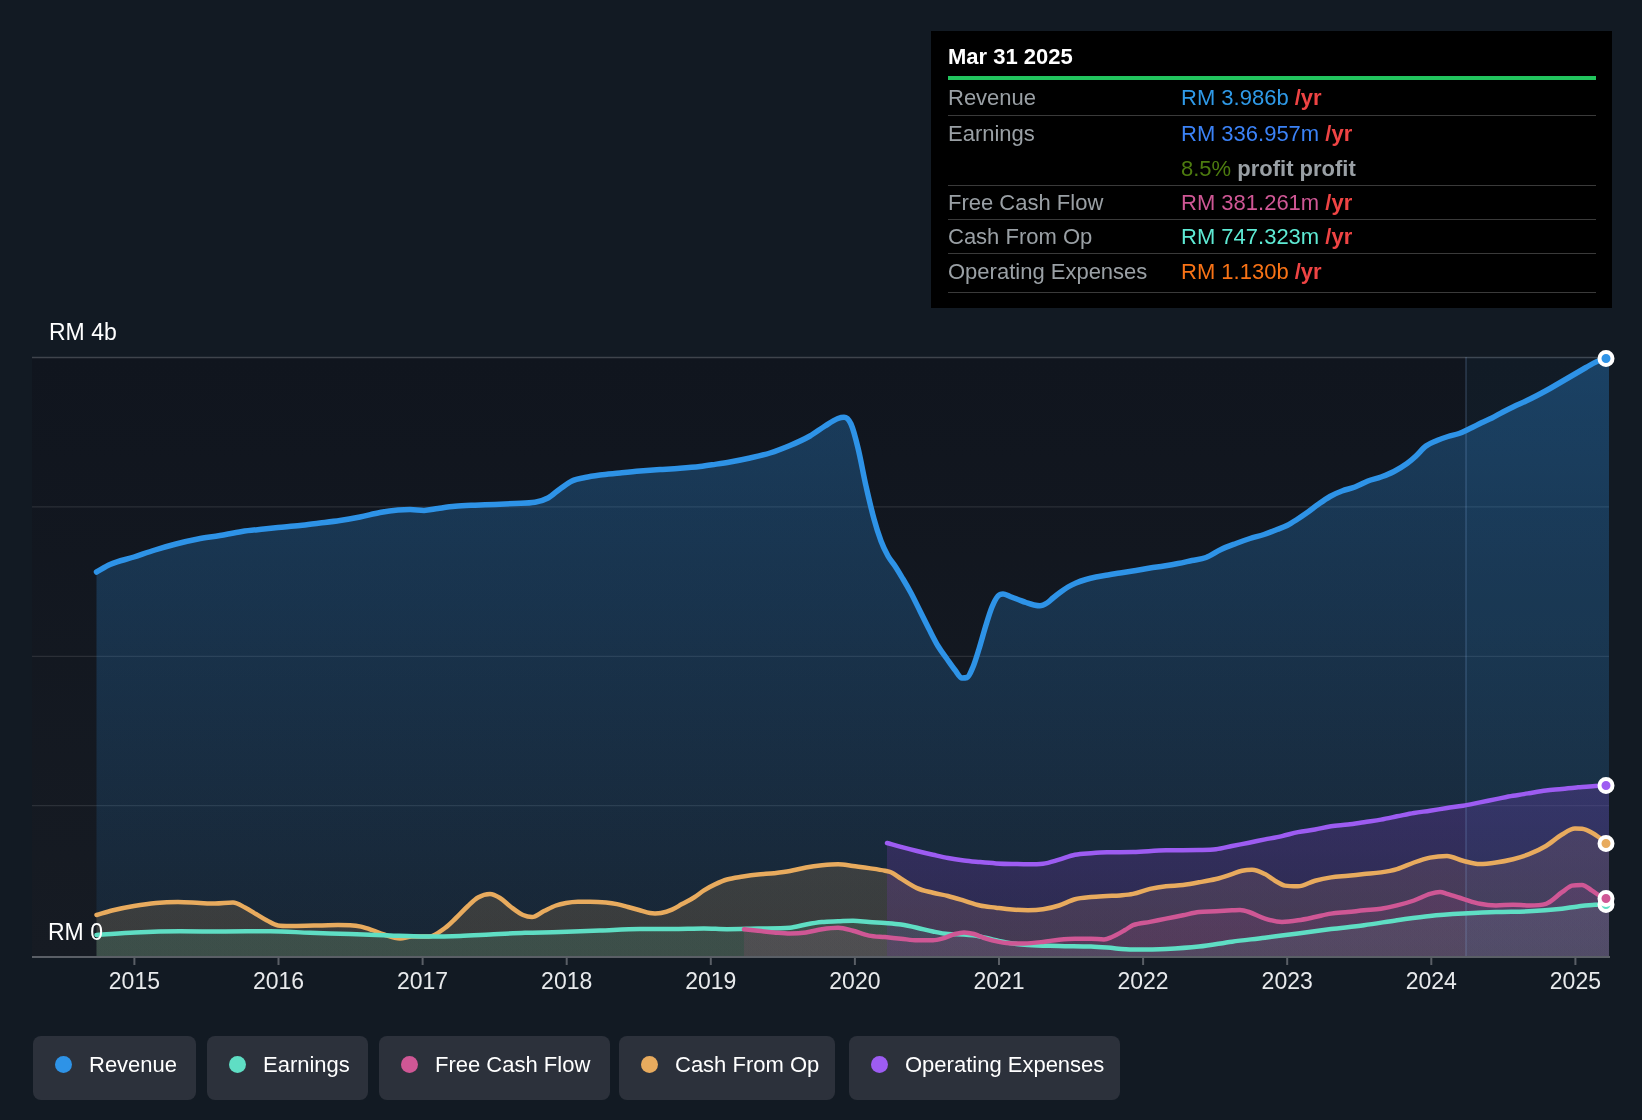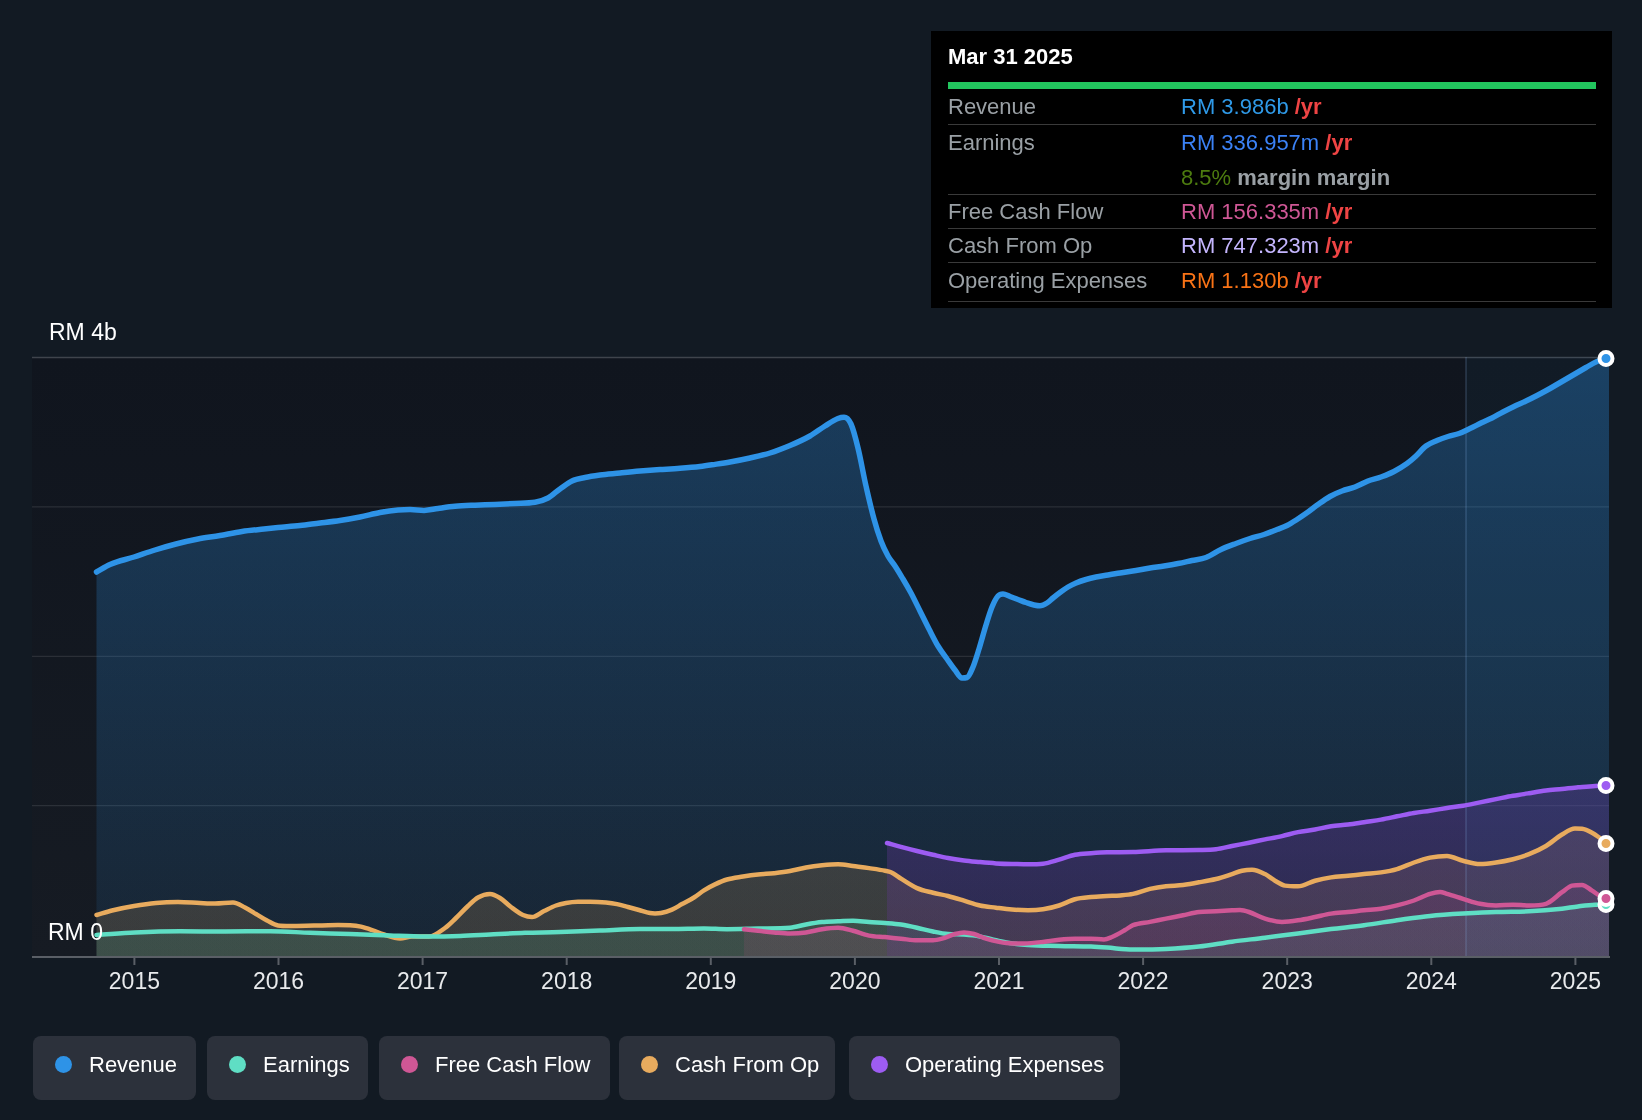--- a/index.html
+++ b/index.html
@@ -1,19 +1,19 @@
 <!DOCTYPE html>
 <html><head><meta charset="utf-8">
 <style>
 *{margin:0;padding:0;box-sizing:border-box}
 html,body{width:1642px;height:1120px;background:#121a23;overflow:hidden;font-family:"Liberation Sans",sans-serif}
 .stage{position:relative;width:1642px;height:1120px}
 svg{position:absolute;left:0;top:0}
 .tip{position:absolute;left:931px;top:31px;width:681px;height:277px;background:#000;padding:0 16px 0 17px}
-.tiphead{font-size:22px;font-weight:bold;color:#fff;height:58px;line-height:52px;border-bottom:7px solid #22c55e}
+.tiphead{font-size:22px;font-weight:bold;color:#fff;height:49px;line-height:52px;border-bottom:4px solid #22c55e}
 .tiprow{display:flex;font-size:22px;border-bottom:1px solid #3a3a3a;height:36px;line-height:35px}
 .tiprow.h34{height:34px;line-height:33px}
 .tiprow.h39{height:39px;line-height:36px}
 .tiprow.nob{border-bottom:none}
 .tiprow .lab{width:233px;color:#9aa0a5}
 .tiprow .val b{font-weight:normal}
 .yr{color:#ef4444;font-weight:bold}
 .yr2{color:#9aa0a5;font-weight:bold}
 .btn{position:absolute;top:1036px;height:64px;background:#2c313b;border-radius:8px;display:flex;align-items:center;padding-left:22px;padding-bottom:7px}
 .dot{width:17px;height:17px;border-radius:50%;display:inline-block;margin-right:17px;flex:none}
@@ -102,29 +102,29 @@
 <div class="tiprow">
         <span class="lab">Revenue</span>
         <span class="val"><b style="color:#2f9ae8">RM 3.986b</b><span class="yr"> /yr</span></span>
       </div>
 <div class="tiprow nob">
         <span class="lab">Earnings</span>
         <span class="val"><b style="color:#3b82f6">RM 336.957m</b><span class="yr"> /yr</span></span>
       </div>
 <div class="tiprow h34">
         <span class="lab"></span>
-        <span class="val"><b style="color:#4d7c0f">8.5%</b><span class="yr2"> margin margin</span></span>
+        <span class="val"><b style="color:#4d7c0f">8.5%</b><span class="yr2"> profit profit</span></span>
       </div>
 <div class="tiprow h34">
         <span class="lab">Free Cash Flow</span>
-        <span class="val"><b style="color:#cf5795">RM 156.335m</b><span class="yr"> /yr</span></span>
+        <span class="val"><b style="color:#cf5795">RM 381.261m</b><span class="yr"> /yr</span></span>
       </div>
 <div class="tiprow h34">
         <span class="lab">Cash From Op</span>
-        <span class="val"><b style="color:#c4b5fd">RM 747.323m</b><span class="yr"> /yr</span></span>
+        <span class="val"><b style="color:#5eead4">RM 747.323m</b><span class="yr"> /yr</span></span>
       </div>
 <div class="tiprow h39">
         <span class="lab">Operating Expenses</span>
         <span class="val"><b style="color:#f97316">RM 1.130b</b><span class="yr"> /yr</span></span>
       </div>
 </div>
 <div class="btn" style="left:33px;width:163px">
       <span class="dot" style="background:#2e93e7"></span>
       <span class="btxt">Revenue</span>
     </div>

